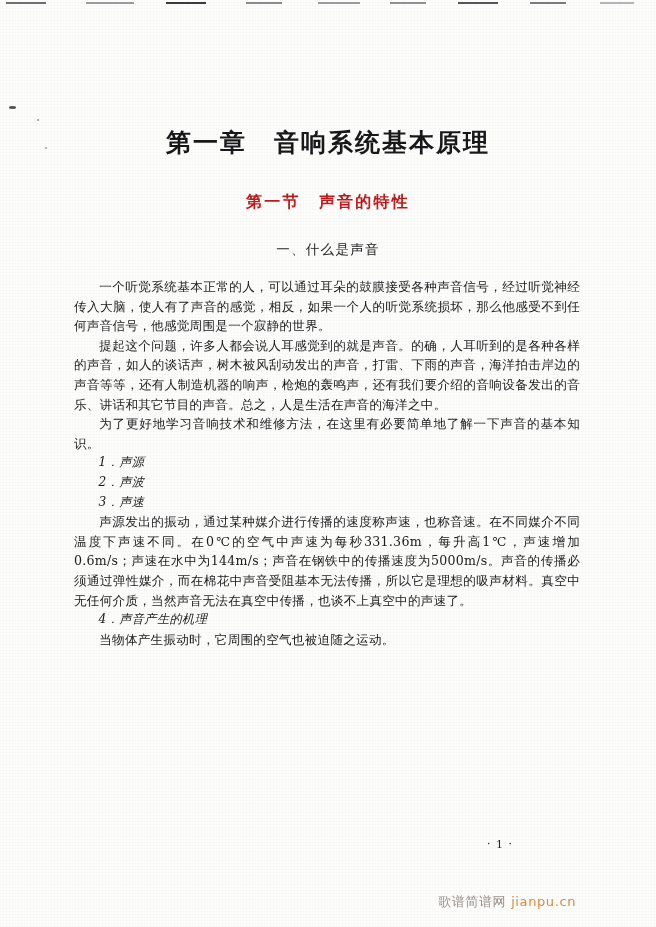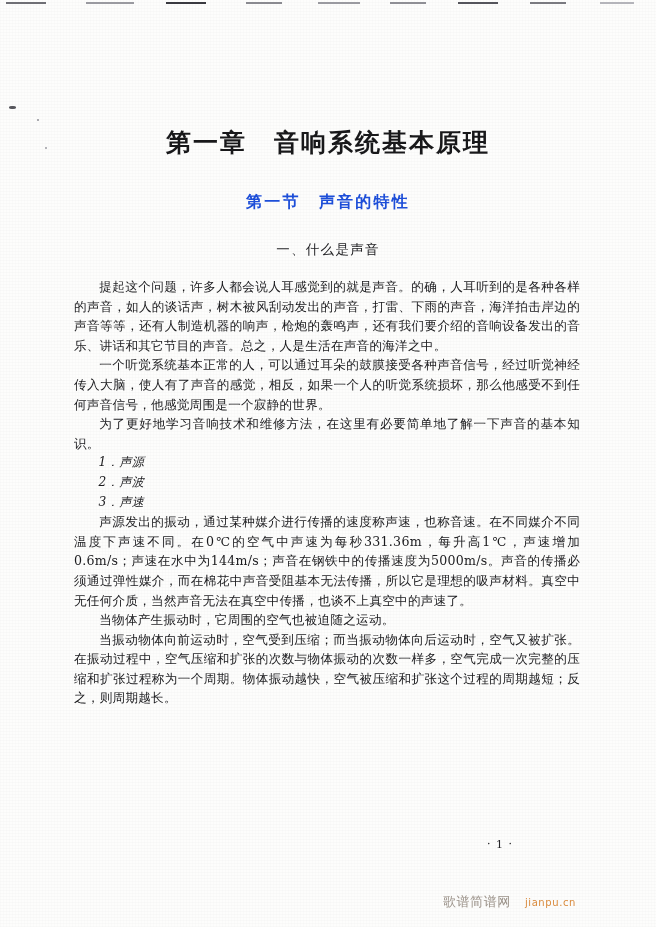--- a/index.html
+++ b/index.html
@@ -77,21 +77,21 @@
 
   .section-title {
     position: absolute;
     left: 0;
     top: 192px;
     width: 656px;
     text-align: center;
     font-size: 16px;
     font-weight: bold;
     letter-spacing: 2.2px;
-    color: #1d4ed8;
+    color: #b91c1c;
   }
 
   .subsection-title {
     position: absolute;
     left: 0;
     top: 241px;
     width: 656px;
     text-align: center;
     font-size: 13.5px;
     font-weight: normal;
@@ -152,22 +152,22 @@
     font-size: 13px;
     letter-spacing: 0.6px;
     white-space: nowrap;
     font-family: "DejaVu Sans", "Liberation Sans", sans-serif;
   }
   .watermark .wm-cn {
     color: #9a9188;
   }
   .watermark .wm-url {
     color: #d98a3c;
-    margin-left: 14px;
-    font-size: 10px;
+    margin-left: 5px;
+    font-size: 13px;
   }
 </style>
 </head>
 <body>
 
 <div class="page">
 
   <div class="grain"></div>
 
   <div class="scan-artifacts">
@@ -188,29 +188,29 @@
 
   <div class="content">
 
     <div class="chapter-title">第一章　音响系统基本原理</div>
 
     <div class="section-title">第一节　声音的特性</div>
 
     <div class="subsection-title">一、什么是声音</div>
 
     <div class="body-block">
+      <p class="para">一个听觉系统基本正常的人，可以通过耳朵的鼓膜接受各种声音信号，经过听觉神经传入大脑，使人有了声音的感觉，相反，如果一个人的听觉系统损坏，那么他感受不到任何声音信号，他感觉周围是一个寂静的世界。</p>
       <p class="para">提起这个问题，许多人都会说人耳感觉到的就是声音。的确，人耳听到的是各种各样的声音，如人的谈话声，树木被风刮动发出的声音，打雷、下雨的声音，海洋拍击岸边的声音等等，还有人制造机器的响声，枪炮的轰鸣声，还有我们要介绍的音响设备发出的音乐、讲话和其它节目的声音。总之，人是生活在声音的海洋之中。</p>
-      <p class="para">一个听觉系统基本正常的人，可以通过耳朵的鼓膜接受各种声音信号，经过听觉神经传入大脑，使人有了声音的感觉，相反，如果一个人的听觉系统损坏，那么他感受不到任何声音信号，他感觉周围是一个寂静的世界。</p>
       <p class="para">为了更好地学习音响技术和维修方法，在这里有必要简单地了解一下声音的基本知识。</p>
       <p class="numbered">1．声源</p>
       <p class="numbered">2．声波</p>
       <p class="numbered">3．声速</p>
       <p class="para">声源发出的振动，通过某种媒介进行传播的速度称声速，也称音速。在不同媒介不同温度下声速不同。在0℃的空气中声速为每秒331.36m，每升高1℃，声速增加0.6m/s；声速在水中为144m/s；声音在钢铁中的传播速度为5000m/s。声音的传播必须通过弹性媒介，而在棉花中声音受阻基本无法传播，所以它是理想的吸声材料。真空中无任何介质，当然声音无法在真空中传播，也谈不上真空中的声速了。</p>
+      <p class="numbered">4．声音产生的机理</p>
       <p class="para">当物体产生振动时，它周围的空气也被迫随之运动。</p>
-      <p class="para">当振动物体向前运动时，空气受到压缩；而当振动物体向后运动时，空气又被扩张。在振动过程中，空气压缩和扩张的次数与物体振动的次数一样多，空气完成一次完整的压缩和扩张过程称为一个周期。物体振动越快，空气被压缩和扩张这个过程的周期越短；反之，则周期越长。</p>
     </div>
 
     <div class="page-number">
       <span class="pn-inner">· 1 ·</span>
     </div>
 
     <div class="watermark">
       <span class="wm-cn" style="color: rgb(154, 145, 136);">歌谱简谱网</span><span class="wm-url" style="color: rgb(217, 138, 60);">jianpu.cn</span>
     </div>
 

